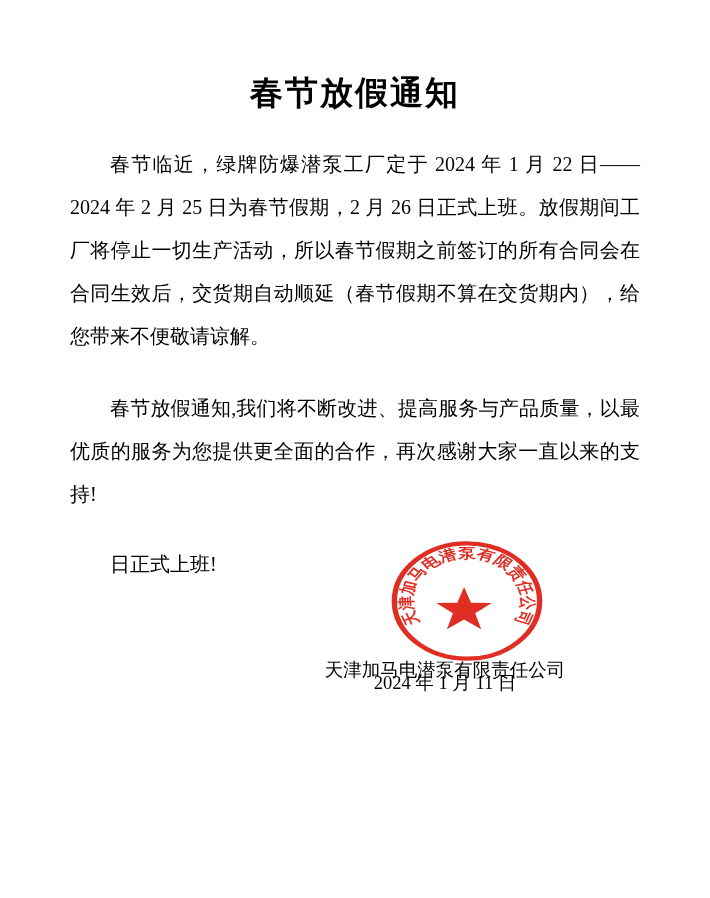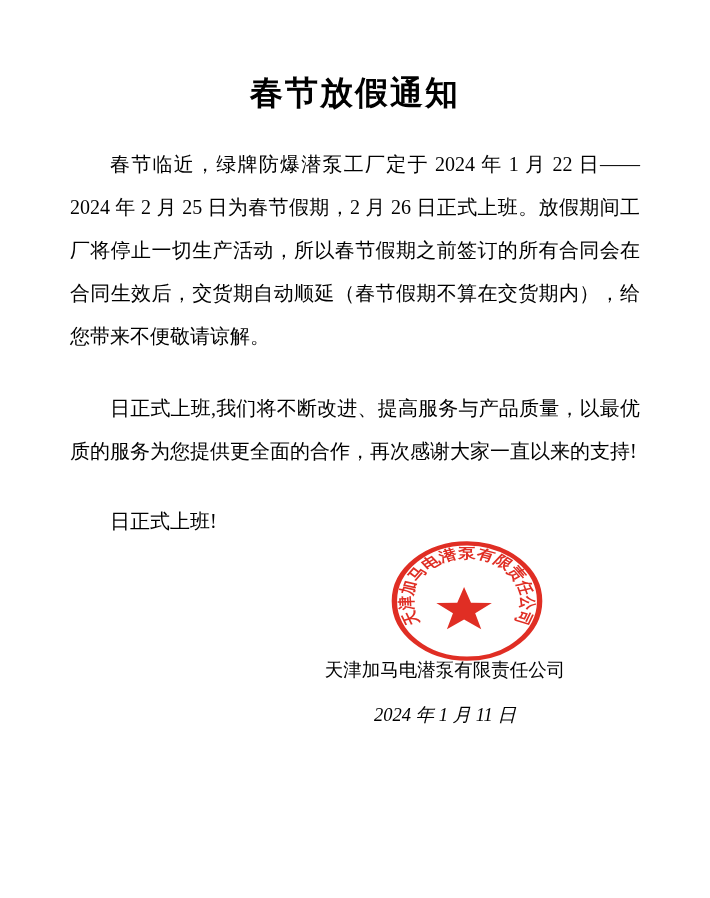--- a/index.html
+++ b/index.html
@@ -43,21 +43,21 @@
   }
   .signature-block {
     position: absolute;
     left: 300px;
     width: 290px;
     text-align: center;
     font-size: 18.5px;
     white-space: nowrap;
   }
   .company-line { top: 657px; }
-  .date-line { top: 702px; font-style: italic; }
+  .date-line { top: 670px; }
   .stamp {
     position: absolute;
     left: 389px;
     top: 539px;
     width: 156px;
     height: 124px;
     mix-blend-mode: multiply;
     pointer-events: none;
   }
   .stamp svg { width: 100%; height: 100%; display: block; }
@@ -76,21 +76,21 @@
 </style>
 </head>
 <body style="background: rgb(255, 255, 255);">
 
 <div class="doc">
 
   <h1 class="title">春节放假通知</h1>
 
   <p class="para para-1">春节临近，绿牌防爆潜泵工厂定于 2024 年 1 月 22 日——2024 年 2 月 25 日为春节假期，2 月 26 日正式上班。放假期间工厂将停止一切生产活动，所以春节假期之前签订的所有合同会在合同生效后，交货期自动顺延（春节假期不算在交货期内），给您带来不便敬请谅解。</p>
 
-  <p class="para para-2">日正式上班,我们将不断改进、提高服务与产品质量，以最优质的服务为您提供更全面的合作，再次感谢大家一直以来的支持!</p>
+  <p class="para para-2">春节放假通知,我们将不断改进、提高服务与产品质量，以最优质的服务为您提供更全面的合作，再次感谢大家一直以来的支持!</p>
 
   <p class="closing">日正式上班!</p>
 
   <div class="signature-block company-line">天津加马电潜泵有限责任公司</div>
 
   <div class="signature-block date-line">2024 年 1 月 11 日</div>
 
   <div class="stamp">
     <svg viewBox="0 0 160 160" preserveAspectRatio="none">
       <circle class="seal-ring" cx="80" cy="80" r="74.5"></circle>

